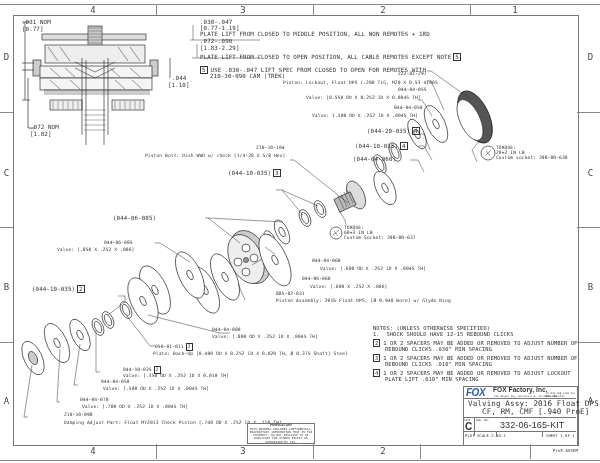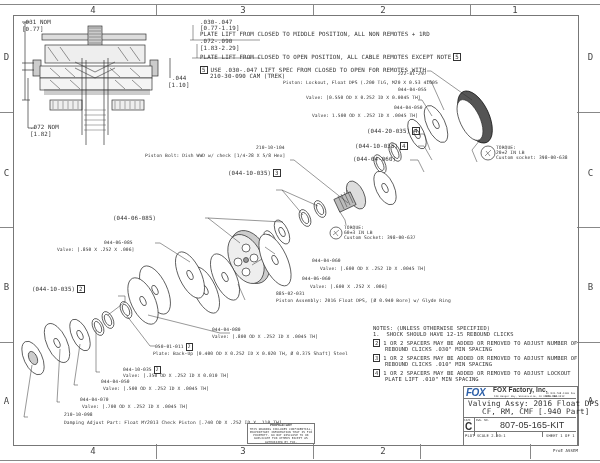--- a/index.html
+++ b/index.html
@@ -256,27 +256,27 @@
   <div class="t" style="position:static;font-size:2.8px;line-height:3.3px;white-space:normal;text-align:center;">THIS DRAWING INCLUDES CONFIDENTIAL, PROPRIETARY INFORMATION THAT IS FOX PROPERTY. DO NOT DISCLOSE TO OR DUPLICATE FOR OTHERS EXCEPT AS AUTHORIZED BY FOX.</div>
 </div>
 
 <div class="tb" style="left:463px;top:386px;width:113px;height:58px;"></div>
 <div class="tb-logo" style="left:466px;top:387px;font-size:10px;letter-spacing:-0.5px;">FOX</div>
 <div class="t" style="left:493px;top:387px;font-family:'Liberation Sans',sans-serif;font-size:6.5px;font-weight:bold;">FOX Factory, Inc.</div>
 <div class="t" style="left:494px;top:394px;font-size:2.4px;">130 Hangar Way, Watsonville, CA 95076 USA</div>
 <div class="t" style="left:546px;top:392px;font-size:2.4px;width:30px;white-space:normal;line-height:3px;">Ph 831-768-1100  Fax 831-768-9312</div>
 <div style="position:absolute;left:463px;top:398px;width:113px;height:1px;background:#777;"></div>
 <div class="t lg" style="left:468px;top:400px;font-size:7.6px;">Valving Assy: 2016 Float DPS,</div>
-<div class="t lg" style="left:482px;top:408px;font-size:7.6px;">CF, RM, CMF [.940 Part]</div>
+<div class="t lg" style="left:482px;top:408px;font-size:7.6px;">CF, RM, CMF [.940 ProE]</div>
 <div style="position:absolute;left:463px;top:417px;width:113px;height:1px;background:#777;"></div>
 <div style="position:absolute;left:474px;top:417px;width:1px;height:19px;background:#777;"></div>
 <div class="t" style="left:464px;top:418px;font-size:2.6px;">SIZE</div>
 <div class="t" style="left:465px;top:421px;font-family:'Liberation Sans',sans-serif;font-size:10px;line-height:11px;font-weight:bold;">C</div>
 <div class="t" style="left:476px;top:418px;font-size:2.6px;">DWG. NO.</div>
-<div class="t" style="left:500px;top:420px;font-family:'Liberation Sans',sans-serif;font-size:9px;line-height:10px;">807-05-165-KIT</div>
+<div class="t" style="left:500px;top:420px;font-family:'Liberation Sans',sans-serif;font-size:9px;line-height:10px;">332-06-165-KIT</div>
 <div style="position:absolute;left:463px;top:431px;width:113px;height:1px;background:#777;"></div>
 <div class="t" style="left:465px;top:433px;font-size:3.8px;">PLOT SCALE 2.00:1</div>
 <div style="position:absolute;left:496px;top:431px;width:1px;height:6px;background:#777;"></div>
 <div style="position:absolute;left:542px;top:431px;width:1px;height:6px;background:#777;"></div>
 <div class="t" style="left:546px;top:433px;font-size:3.8px;">SHEET 1 OF 1</div>
 <div class="t" style="left:553px;top:448px;font-size:4px;">ProE ASSEM</div>
 <div style="position:absolute;left:420px;top:444px;width:1px;height:15px;background:#888;"></div>
 <div style="position:absolute;left:530px;top:444px;width:1px;height:15px;background:#888;"></div>
 
 </body></html>

